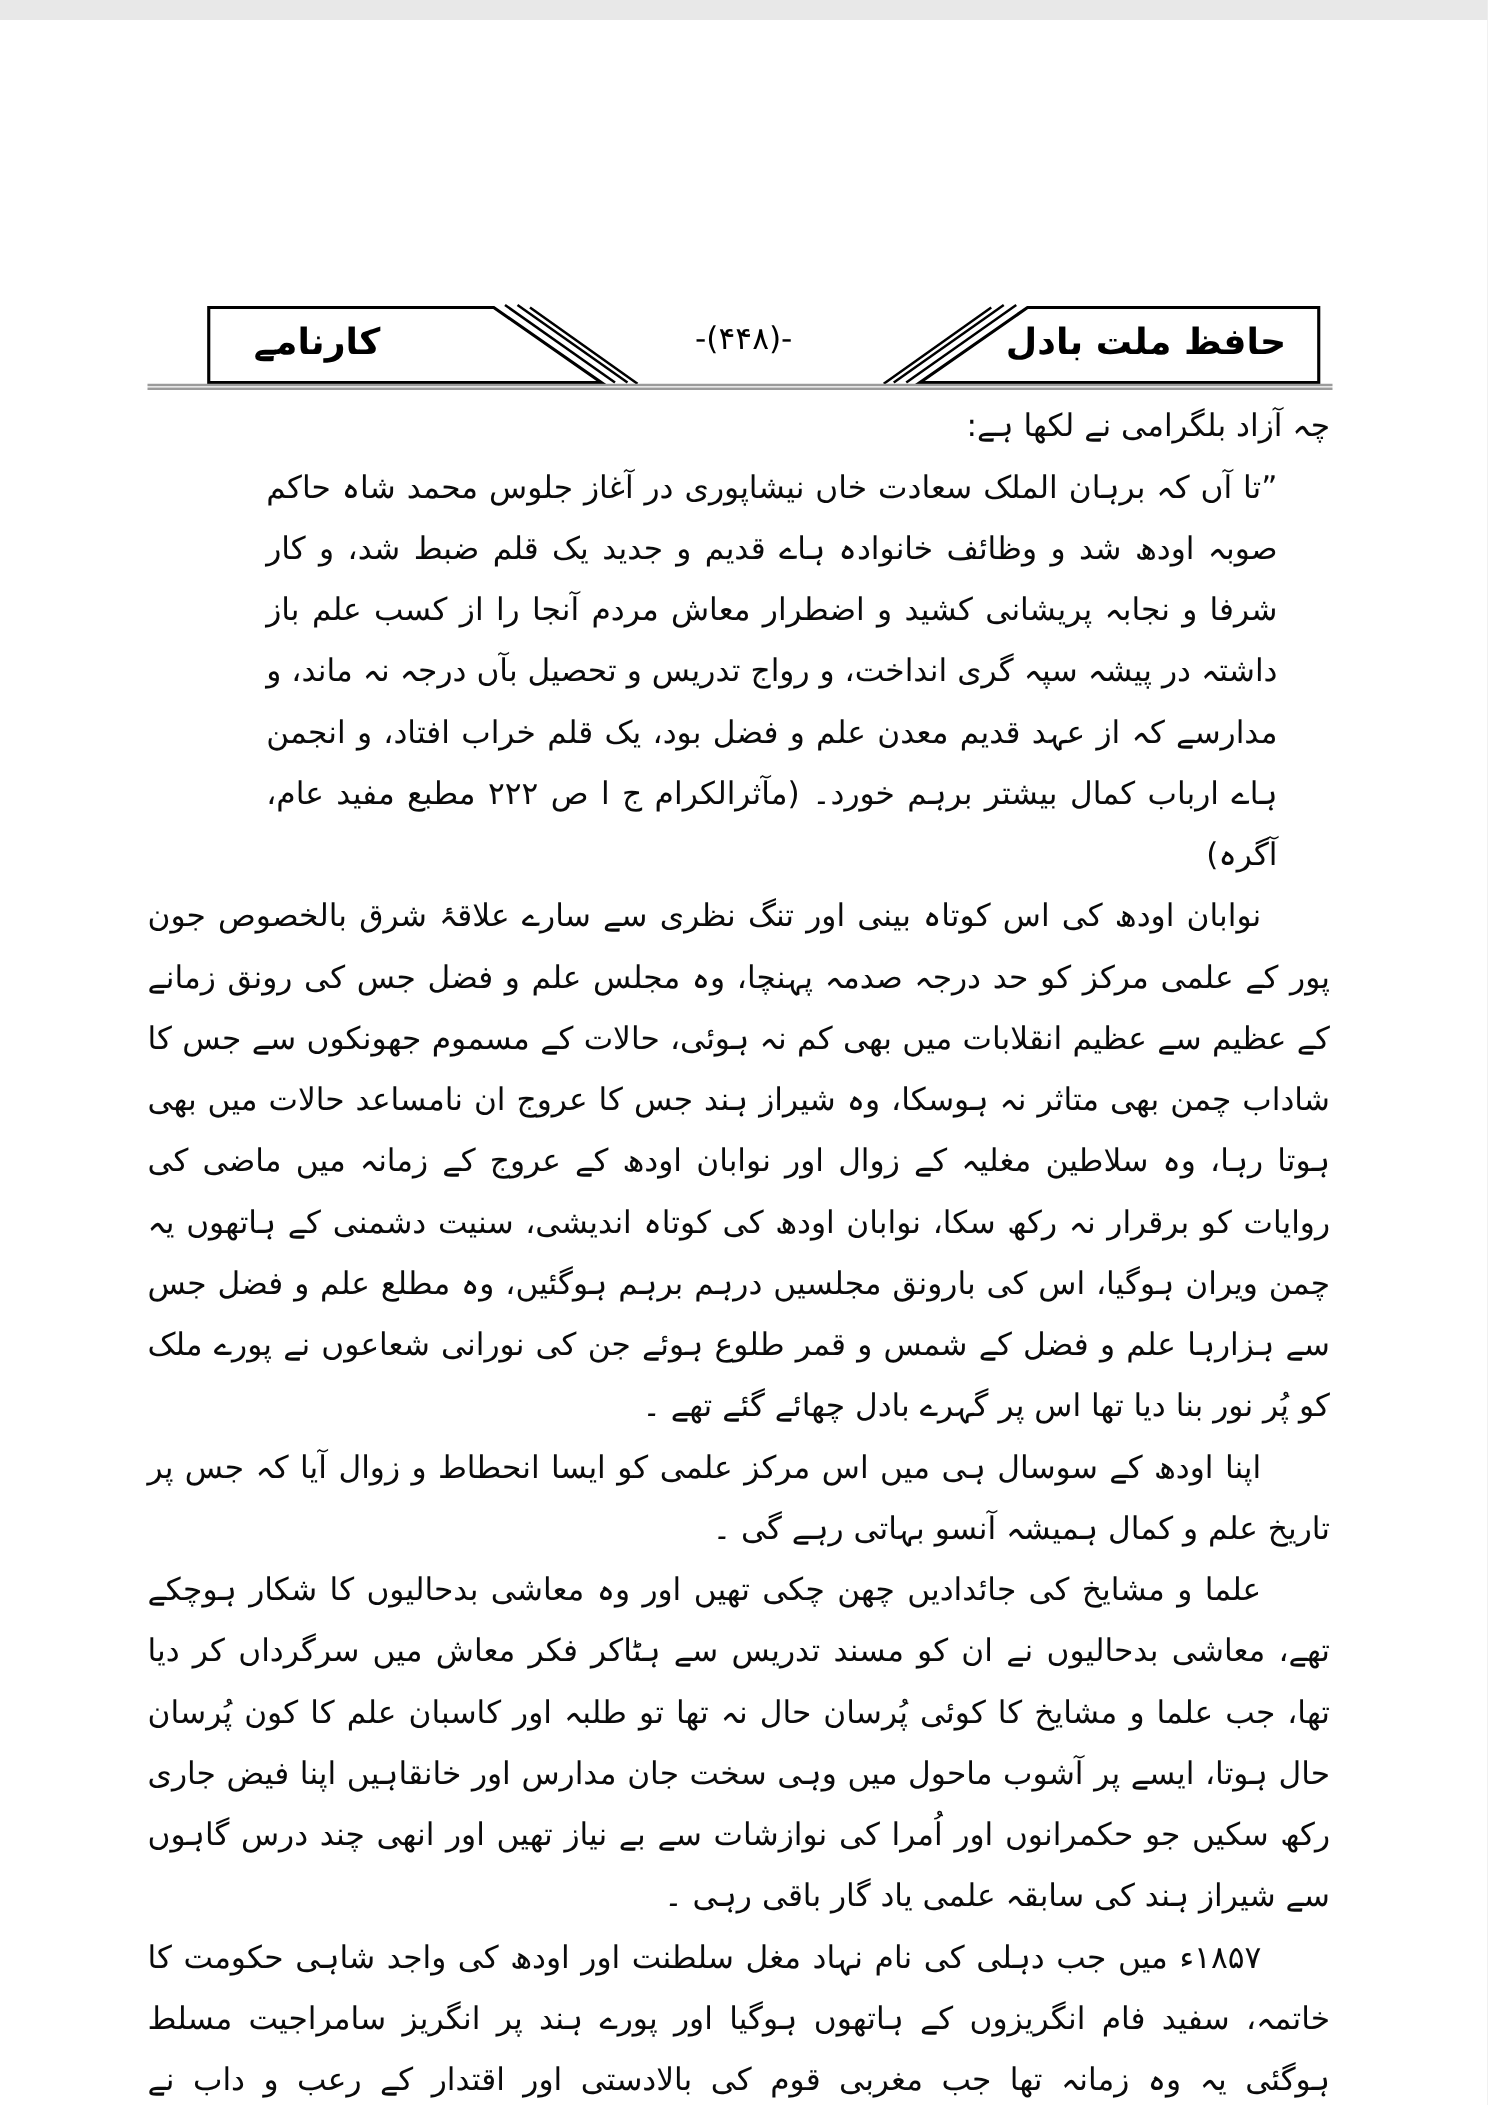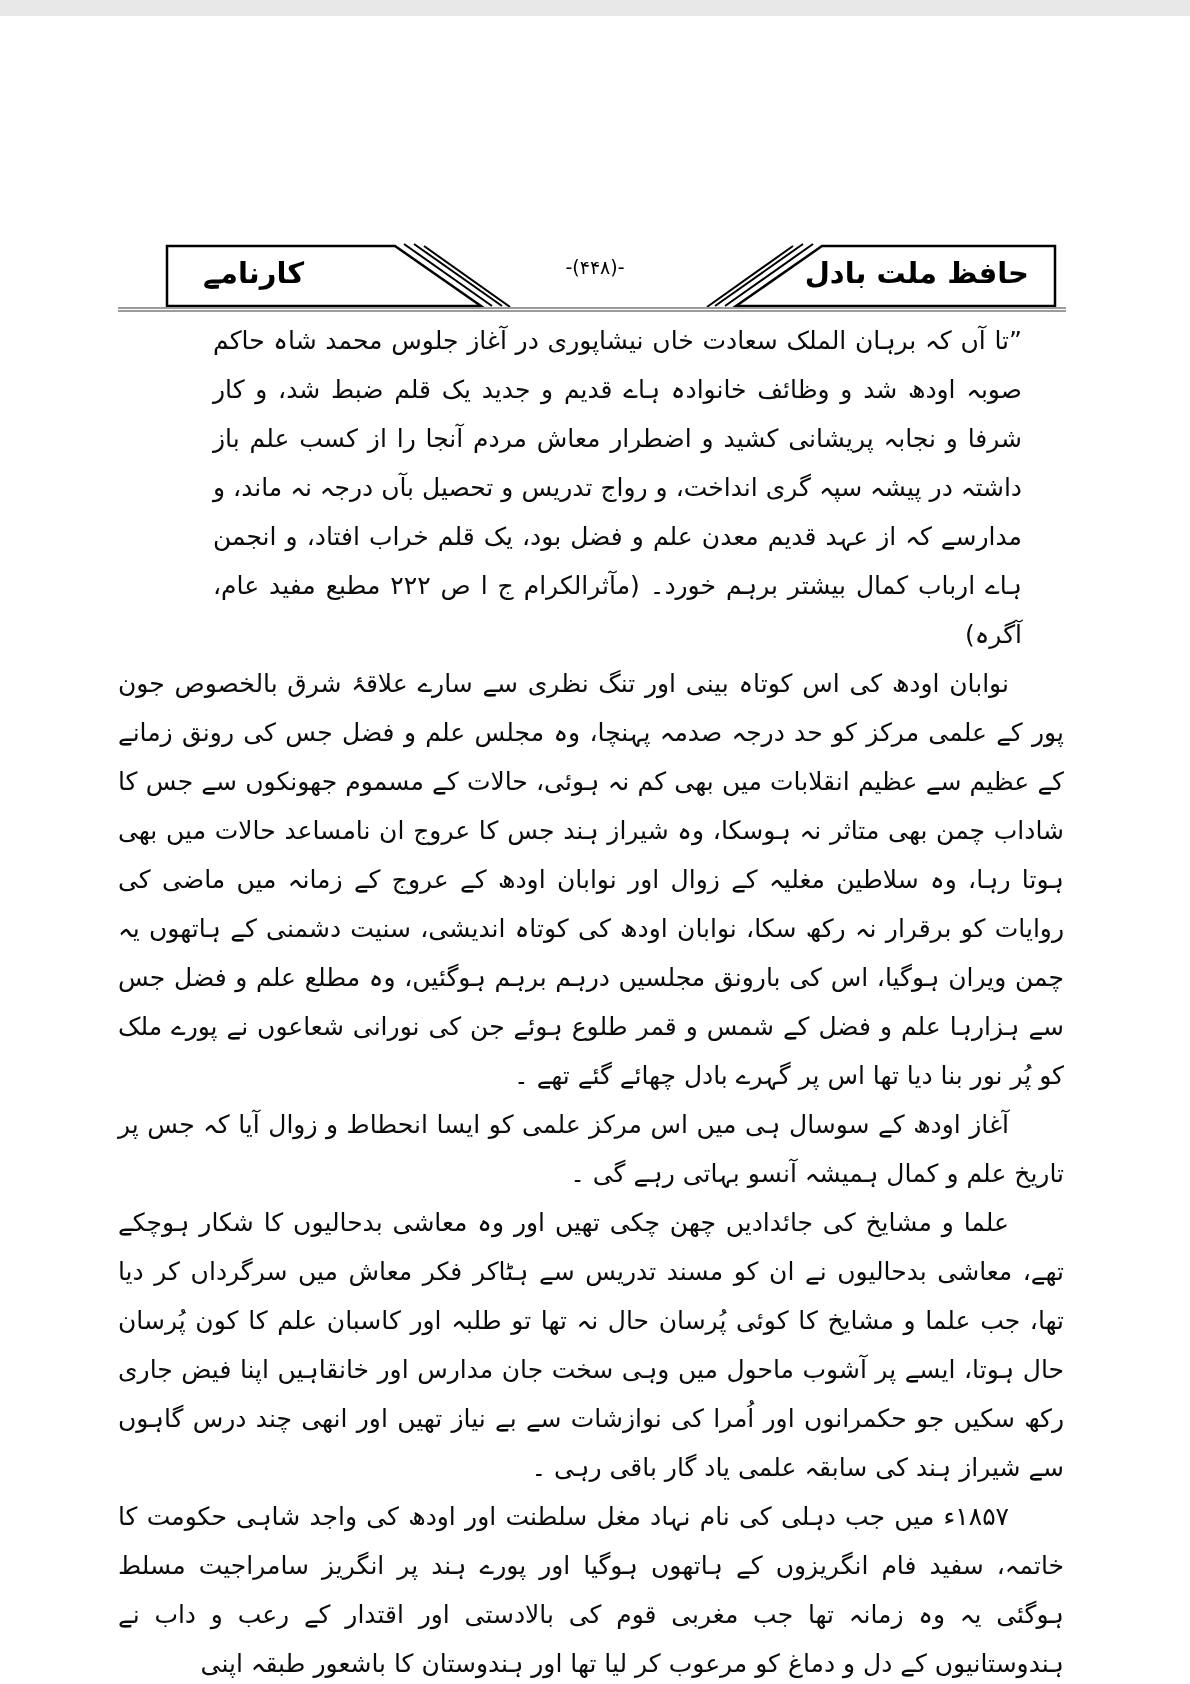--- a/index.html
+++ b/index.html
@@ -20,21 +20,21 @@
     font-size:29px;font-weight:bold;
     white-space:nowrap;direction:rtl;
     color:#000;
   }
   .hdr-left{left:165px;width:330px;}
   .hdr-left .hdr-label{left:38px;}
   .hdr-right{left:712px;width:345px;}
   .hdr-right .hdr-label{right:28px;}
   .page-num{
     position:absolute;top:240px;left:505px;width:180px;
-    text-align:center;font-size:19px;letter-spacing:1px;
+    text-align:center;font-size:25px;letter-spacing:1px;
     color:#000;
   }
   .hdr-rule{
     position:absolute;top:291px;left:118px;width:948px;height:5px;
     border-top:2px solid var(--sep,#9b9b9b);
     border-bottom:2px solid var(--sep,#9b9b9b);
     box-sizing:border-box;
   }
   
   .body-text{
@@ -76,20 +76,21 @@
       <line x1="101" y1="0" x2="13" y2="62" stroke="#000" stroke-width="2"></line>
       <line x1="91" y1="0" x2="3" y2="62" stroke="#000" stroke-width="2"></line>
       <line x1="81" y1="2" x2="-5" y2="63" stroke="#000" stroke-width="2"></line>
     </svg>
     <span class="hdr-label">حافظ ملت بادل</span>
   </div>
 
   <div class="hdr-rule"></div>
 
   <div class="body-text">
+    <p class="intro">چہ آزاد بلگرامی نے لکھا ہے:</p>
     <p class="quote">”تا آں کہ برہان الملک سعادت خاں نیشاپوری در آغاز جلوس محمد شاہ حاکم صوبہ اودھ شد و وظائف خانوادہ ہاے قدیم و جدید یک قلم ضبط شد، و کار شرفا و نجابہ پریشانی کشید و اضطرار معاش مردم آنجا را از کسب علم باز داشتہ در پیشہ سپہ گری انداخت، و رواج تدریس و تحصیل بآں درجہ نہ ماند، و مدارسے کہ از عہد قدیم معدن علم و فضل بود، یک قلم خراب افتاد، و انجمن ہاے ارباب کمال بیشتر برہم خورد۔ (مآثرالکرام ج ا ص ۲۲۲ مطبع مفید عام، آگرہ)</p>
     <p class="para">نوابان اودھ کی اس کوتاہ بینی اور تنگ نظری سے سارے علاقۂ شرق بالخصوص جون پور کے علمی مرکز کو حد درجہ صدمہ پہنچا، وہ مجلس علم و فضل جس کی رونق زمانے کے عظیم سے عظیم انقلابات میں بھی کم نہ ہوئی، حالات کے مسموم جھونکوں سے جس کا شاداب چمن بھی متاثر نہ ہوسکا، وہ شیراز ہند جس کا عروج ان نامساعد حالات میں بھی ہوتا رہا، وہ سلاطین مغلیہ کے زوال اور نوابان اودھ کے عروج کے زمانہ میں ماضی کی روایات کو برقرار نہ رکھ سکا، نوابان اودھ کی کوتاہ اندیشی، سنیت دشمنی کے ہاتھوں یہ چمن ویران ہوگیا، اس کی بارونق مجلسیں درہم برہم ہوگئیں، وہ مطلع علم و فضل جس سے ہزارہا علم و فضل کے شمس و قمر طلوع ہوئے جن کی نورانی شعاعوں نے پورے ملک کو پُر نور بنا دیا تھا اس پر گہرے بادل چھائے گئے تھے ۔</p>
-    <p class="para">آغاز اودھ کے سوسال ہی میں اس مرکز علمی کو ایسا انحطاط و زوال آیا کہ جس پر تاریخ علم و کمال ہمیشہ آنسو بہاتی رہے گی ۔</p>
+    <p class="para">اپنا اودھ کے سوسال ہی میں اس مرکز علمی کو ایسا انحطاط و زوال آیا کہ جس پر تاریخ علم و کمال ہمیشہ آنسو بہاتی رہے گی ۔</p>
     <p class="para">علما و مشایخ کی جائدادیں چھن چکی تھیں اور وہ معاشی بدحالیوں کا شکار ہوچکے تھے، معاشی بدحالیوں نے ان کو مسند تدریس سے ہٹاکر فکر معاش میں سرگرداں کر دیا تھا، جب علما و مشایخ کا کوئی پُرسان حال نہ تھا تو طلبہ اور کاسبان علم کا کون پُرسان حال ہوتا، ایسے پر آشوب ماحول میں وہی سخت جان مدارس اور خانقاہیں اپنا فیض جاری رکھ سکیں جو حکمرانوں اور اُمرا کی نوازشات سے بے نیاز تھیں اور انھی چند درس گاہوں سے شیراز ہند کی سابقہ علمی یاد گار باقی رہی ۔</p>
     <p class="para">۱۸۵۷ء میں جب دہلی کی نام نہاد مغل سلطنت اور اودھ کی واجد شاہی حکومت کا خاتمہ، سفید فام انگریزوں کے ہاتھوں ہوگیا اور پورے ہند پر انگریز سامراجیت مسلط ہوگئی یہ وہ زمانہ تھا جب مغربی قوم کی بالادستی اور اقتدار کے رعب و داب نے ہندوستانیوں کے دل و دماغ کو مرعوب کر لیا تھا اور ہندوستان کا باشعور طبقہ اپنی</p>
   </div>
 
 </div>
 
 </body></html>

